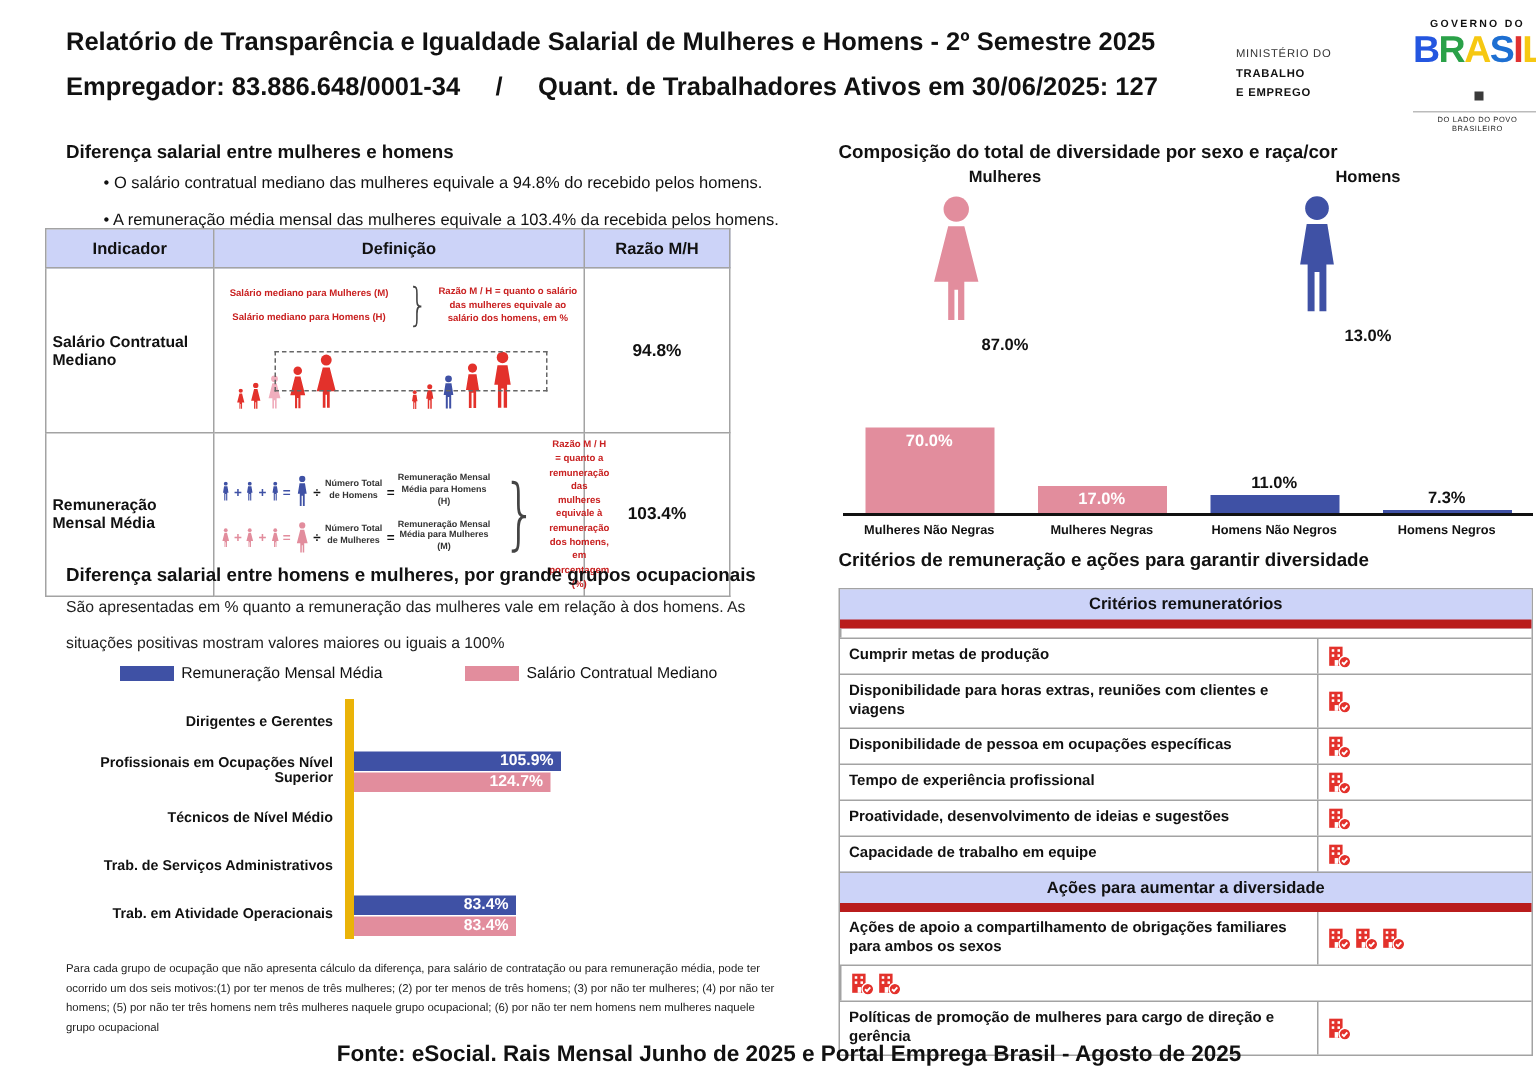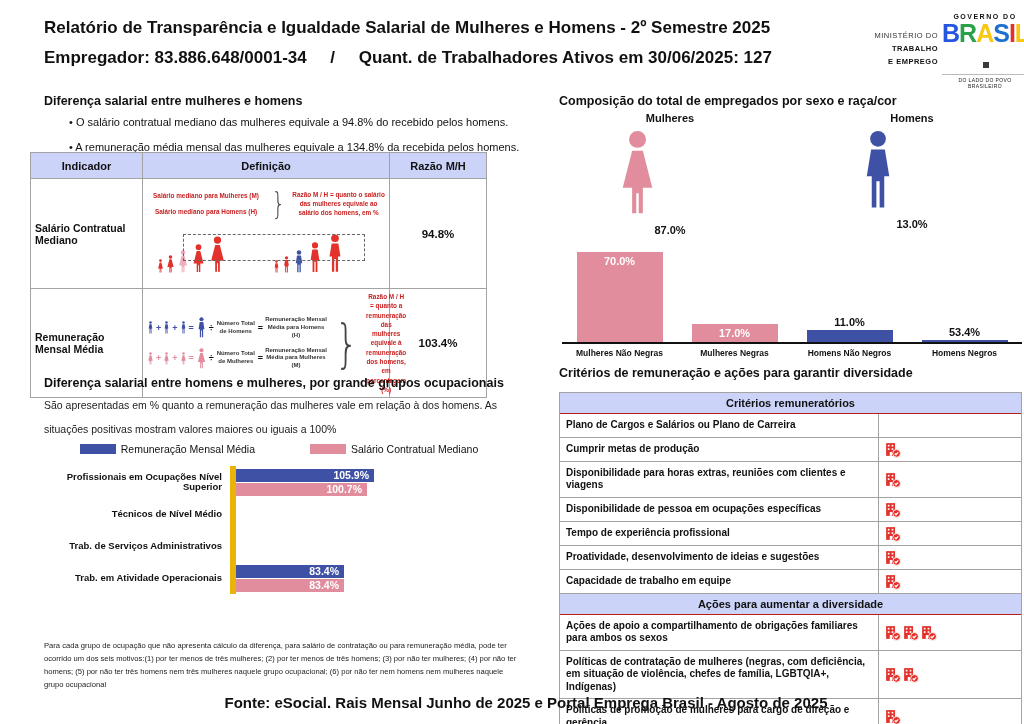--- a/index.html
+++ b/index.html
@@ -2,21 +2,21 @@
 <html><head>
 <meta charset="utf-8">
 <style>
   *{margin:0;padding:0;box-sizing:border-box;}
   html,body{width:1024px;height:724px;overflow:hidden;}
   body{font-family:"Liberation Sans",sans-serif;background:#fff;color:#111;position:relative;}
   .abs{position:absolute;margin-left:14px;}
   
   .h-title{left:30px;top:18px;font-size:17px;font-weight:bold;}
   .h-sub{left:30px;top:48px;font-size:17px;font-weight:bold;white-space:pre;}
-  .ministry{left:810px;top:30px;width:114px;text-align:right;font-size:7.5px;letter-spacing:.5px;color:#333;line-height:1.7;}
+  .ministry{left:810px;top:30px;width:114px;font-size:7.5px;letter-spacing:.5px;color:#333;line-height:1.7;}
   .ministry .b{font-weight:bold;color:#111;}
   .gov{left:928px;top:13px;width:86px;text-align:center;}
   .gov-top{font-size:7px;font-weight:bold;letter-spacing:1.5px;}
   .gov-name{font-size:25px;font-weight:bold;letter-spacing:-1px;line-height:1.05;}
   .gov-sq{display:inline-block;width:6px;height:6px;background:#3a3a3a;margin-left:1px;}
   .gov-tag{font-size:5px;letter-spacing:.4px;color:#222;border-top:1px solid #bbb;padding-top:2px;margin-top:1px;}
   
   .sec-title{font-size:12.5px;font-weight:bold;}
   
   .bullets{left:55px;top:110px;font-size:11px;line-height:2.3;}
@@ -65,21 +65,21 @@
   .leg-item{display:flex;align-items:center;gap:5px;font-size:10.5px;}
   .swatch{width:36px;height:10px;display:inline-block;}
   .occ-chart{left:30px;top:466px;width:480px;}
   .occ-row{display:flex;align-items:center;height:32px;}
   .occ-lbl{width:186px;text-align:right;font-size:9.5px;font-weight:bold;padding-right:8px;line-height:1.1;}
   .occ-bars{flex:1;border-left:6px solid #eab308;height:100%;display:flex;flex-direction:column;justify-content:center;gap:1px;}
   .occ-bar{height:13px;color:#fff;font-size:10.5px;font-weight:bold;text-align:right;line-height:13px;padding-right:5px;}
   .occ-note{left:30px;top:639px;width:478px;font-size:7.6px;line-height:1.72;color:#222;}
   
   .crit{left:545px;top:392px;width:463px;border:1px solid #a3a3a3;}
-  .crit-head{background:#ccd3f8;border-bottom:1px solid #b91c1c;text-align:center;font-size:11px;font-weight:bold;padding:4px 0;}
+  .crit-head{background:#ccd3f8;border-bottom:6px solid #b91c1c;text-align:center;font-size:11px;font-weight:bold;padding:4px 0;}
   .crit-row{display:flex;border-bottom:1px solid #a3a3a3;}
   .crit-row:last-child{border-bottom:none;}
   .crit-label{flex:1;font-size:10px;font-weight:bold;padding:5px 6px;display:flex;align-items:center;line-height:1.25;}
   .crit-icons{width:143px;border-left:1px solid #a3a3a3;padding:3px 5px;display:flex;align-items:center;gap:1px;}
   
   .footer{left:0;top:694px;width:1024px;text-align:center;font-size:15px;font-weight:bold;}
 </style>
 </head>
 <body>
 
@@ -94,21 +94,21 @@
 
 <div class="abs gov">
   <div class="gov-top">GOVERNO DO</div>
   <div class="gov-name" id="brasil-word"><span style="color:#2456e0">B</span><span style="color:#2aa148">R</span><span style="color:#f6c812">A</span><span style="color:#1d6fd2">S</span><span style="color:#e03131">I</span><span style="color:#f6c812">L</span><span class="gov-sq"></span></div>
   <div class="gov-tag">DO LADO DO POVO BRASILEIRO</div>
 </div>
 
 <div class="abs sec-title" style="left:30px;top:94px;">Diferença salarial entre mulheres e homens</div>
 <div class="abs bullets">
   <div class="bullet">O salário contratual mediano das mulheres equivale a 94.8% do recebido pelos homens.</div>
-  <div class="bullet">A remuneração média mensal das mulheres equivale a 134.8% da recebida pelos homens.</div>
+  <div class="bullet">A remuneração média mensal das mulheres equivale a 103.4% da recebida pelos homens.</div>
 </div>
 
 <table class="ind">
   <colgroup>
       <col style="width:112px">
       <col style="width:247px">
       <col style="width:97px">
     </colgroup>
   <tbody>
       <tr>
@@ -235,21 +235,21 @@
             </div>
         <div class="brace b2">}</div>
         <div class="d2-note">Razão M / H = quanto a remuneração das mulheres equivale à remuneração dos homens, em porcentagem (%)</div>
       </div>
     </td>
     <td class="ratio">103.4%</td>
   </tr>
 </tbody>
   </table>
 
-<div class="abs sec-title" style="left:545px;top:94px;">Composição do total de empregados por sexo e raça/cor</div>
+<div class="abs sec-title" style="left:545px;top:94px;">Composição do total de diversidade por sexo e raça/cor</div>
 
 <div class="abs picto" style="left:601px;top:112px;">
   <div class="lbl">Mulheres</div>
   <div id="fem-picto">
       <svg width="45" height="86" viewBox="0 0 30 64" style="display:block">
         <circle cx="15" cy="7" r="6.3" fill="#e28d9d"></circle>
         <path fill="#e28d9d" d="M11 15.5 H19 L26 43 H19 V62 H15.9 V47 H14.1 V62 H11 V43 H4 Z"></path>
       </svg>
     </div>
   <div class="pct">87.0%</div>
@@ -261,35 +261,35 @@
         <circle cx="15" cy="7" r="6.3" fill="#3f51a5"></circle>
         <path fill="#3f51a5" d="M9.5 15.5 H20.5 L24 37 H20 V62 H16.3 V41 H13.7 V62 H10 V37 H6 Z"></path>
       </svg>
     </div>
   <div class="pct">13.0%</div>
 </div>
 
 <div class="abs comp-chart">
   <div class="comp-bars" id="comp-bars">
       <div class="comp-col">
-        <div class="comp-bar" style="height:90px;background:#e28d9d">
+        <div class="comp-bar" style="height:57px;background:#e28d9d">
           <div class="comp-inlbl">70.0%</div>
         </div>
       </div>
       <div class="comp-col">
         <div class="comp-bar" style="height:18px;background:#e28d9d">
           <div class="comp-inlbl">17.0%</div>
         </div>
       </div>
       <div class="comp-col">
         <div class="comp-ablbl">11.0%</div>
         <div class="comp-bar" style="height:12px;background:#3f51a5"></div>
       </div>
       <div class="comp-col">
-        <div class="comp-ablbl">53.4%</div>
+        <div class="comp-ablbl">7.3%</div>
         <div class="comp-bar" style="height:2px;background:#3f51a5"></div>
       </div>
     </div>
   <div class="comp-cats" id="comp-cats">
       <div class="comp-cat">Mulheres Não Negras</div>
       <div class="comp-cat">Mulheres Negras</div>
       <div class="comp-cat">Homens Não Negros</div>
       <div class="comp-cat">Homens Negros</div>
     </div>
 </div>
@@ -303,24 +303,28 @@
     <span>Remuneração Mensal Média</span>
   </div>
   <div class="leg-item">
     <span class="swatch" id="sw-1" style="background: rgb(226, 141, 157);"></span>
     <span>Salário Contratual Mediano</span>
   </div>
 </div>
 
 <div class="abs occ-chart" id="occ-chart">
     <div class="occ-row">
+      <div class="occ-lbl">Dirigentes e Gerentes</div>
+      <div class="occ-bars"></div>
+    </div>
+    <div class="occ-row">
       <div class="occ-lbl">Profissionais em Ocupações Nível Superior</div>
       <div class="occ-bars">
         <div class="occ-bar" style="width:138px;background:#3f51a5">105.9%</div>
-        <div class="occ-bar" style="width:131px;background:#e28d9d">100.7%</div>
+        <div class="occ-bar" style="width:131px;background:#e28d9d">124.7%</div>
       </div>
     </div>
     <div class="occ-row">
       <div class="occ-lbl">Técnicos de Nível Médio</div>
       <div class="occ-bars"></div>
     </div>
     <div class="occ-row">
       <div class="occ-lbl">Trab. de Serviços Administrativos</div>
       <div class="occ-bars"></div>
     </div>
@@ -332,21 +336,20 @@
       </div>
     </div>
   </div>
 <div class="abs occ-note">Para cada grupo de ocupação que não apresenta cálculo da diferença, para salário de contratação ou para remuneração média, pode ter ocorrido um dos seis motivos:(1) por ter menos de três mulheres; (2) por ter menos de três homens; (3) por não ter mulheres; (4) por não ter homens; (5) por não ter três homens nem três mulheres naquele grupo ocupacional; (6) por não ter nem homens nem mulheres naquele grupo ocupacional</div>
 
 <div class="abs sec-title" style="left:545px;top:366px;">Critérios de remuneração e ações para garantir diversidade</div>
 <div class="abs crit">
   <div class="crit-head">Critérios remuneratórios</div>
   <div id="crit-rows1">
       <div class="crit-row">
-        <div class="crit-label">Plano de Cargos e Salários ou Plano de Carreira</div>
         <div class="crit-icons"></div>
       </div>
       <div class="crit-row">
         <div class="crit-label">Cumprir metas de produção</div>
         <div class="crit-icons">
           <svg width="17" height="17" viewBox="0 0 20 20">
             <rect x="2.5" y="2.5" width="10.5" height="15" fill="#e3312b"></rect>
             <g fill="#fff">
               <rect x="4.5" y="4.5" width="2" height="2"></rect>
               <rect x="9" y="4.5" width="2" height="2"></rect>
@@ -482,21 +485,20 @@
               <rect x="4.5" y="8.5" width="2" height="2"></rect>
               <rect x="9" y="8.5" width="2" height="2"></rect>
               <rect x="6.8" y="13" width="2.6" height="4.5"></rect>
             </g>
             <circle cx="14.8" cy="14.6" r="4.6" fill="#e3312b" stroke="#fff" stroke-width="1.1"></circle>
             <path d="M12.6 14.7 l1.5 1.5 l2.6 -2.9" stroke="#fff" stroke-width="1.5" fill="none"></path>
           </svg>
         </div>
       </div>
       <div class="crit-row">
-        <div class="crit-label">Políticas de contratação de mulheres (negras, com deficiência, em situação de violência, chefes de família, LGBTQIA+, Indígenas)</div>
         <div class="crit-icons">
           <svg width="17" height="17" viewBox="0 0 20 20">
             <rect x="2.5" y="2.5" width="10.5" height="15" fill="#e3312b"></rect>
             <g fill="#fff">
               <rect x="4.5" y="4.5" width="2" height="2"></rect>
               <rect x="9" y="4.5" width="2" height="2"></rect>
               <rect x="4.5" y="8.5" width="2" height="2"></rect>
               <rect x="9" y="8.5" width="2" height="2"></rect>
               <rect x="6.8" y="13" width="2.6" height="4.5"></rect>
             </g>

